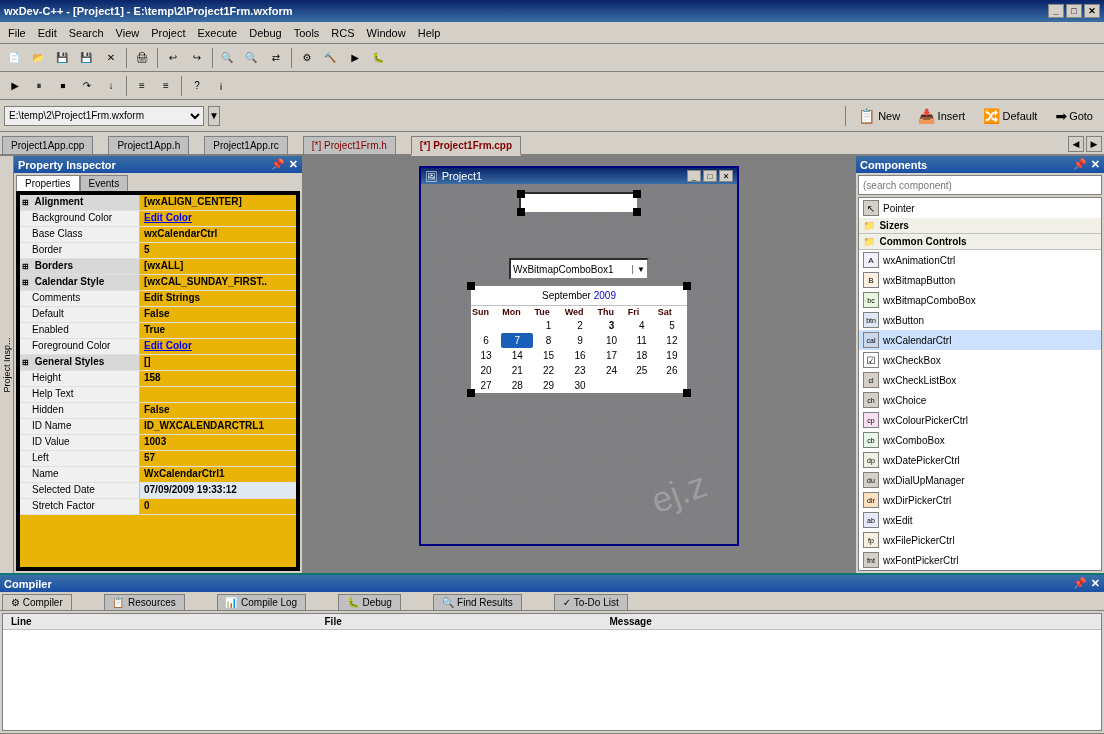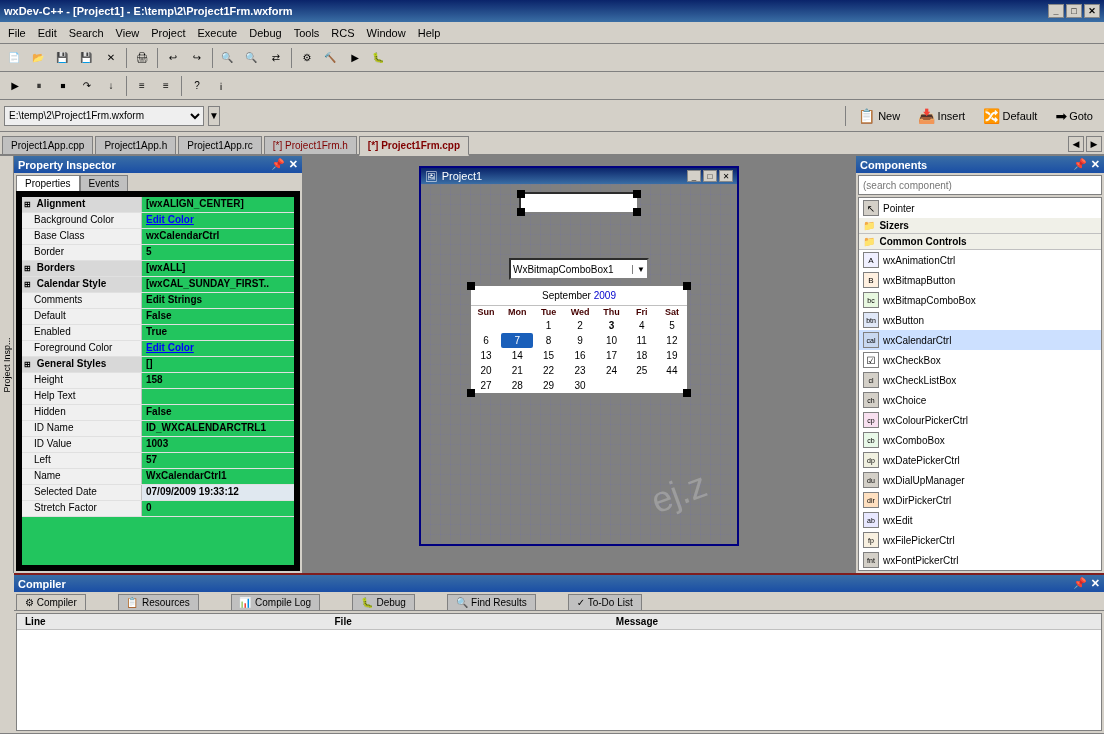--- a/index.html
+++ b/index.html
@@ -13,35 +13,35 @@
     
     #menu-bar { background: #d4d0c8; height: 22px; display: flex; align-items: center; border-bottom: 1px solid #808080; padding: 0 2px; }
     .menu-item { padding: 2px 6px; font-size: 11px; cursor: pointer; }
     
     
     .toolbar { background: #d4d0c8; height: 28px; display: flex; align-items: center; padding: 2px 4px; border-bottom: 1px solid #808080; gap: 2px; flex-wrap: wrap; }
     .toolbar-btn { width: 22px; height: 22px; background: #d4d0c8; border: 1px solid transparent; display: flex; align-items: center; justify-content: center; cursor: pointer; font-size: 10px; }
     .toolbar-sep { width: 1px; height: 20px; background: #808080; margin: 0 2px; }
     .toolbar-combo { height: 20px; font-size: 10px; border: 1px solid #808080; }
     #tabs-bar { background: #d4d0c8; display: flex; align-items: flex-end; padding: 2px 2px 0; border-bottom: 2px solid #808080; min-height: 24px; }
-    .tab { padding: 3px 8px; font-size: 10px; background: #c0c0c0; border: 1px solid #808080; border-bottom: none; cursor: pointer; margin-right: 2px; }
+    .tab { padding: 3px 8px; font-size: 10px; background: #c0c0c0; border: 1px solid #808080; border-bottom: none; cursor: pointer; margin-right: 15px; }
     .tab.active { background: #d4d0c8; border-bottom: 2px solid #d4d0c8; margin-bottom: -2px; font-weight: bold; }
     .tab.modified { color: #800000; }
     
     
     #content-area { display: flex; flex: 1; overflow: hidden; }
     
     
     #prop-inspector { width: 290px; background: #d4d0c8; border-right: 2px solid #808080; display: flex; flex-direction: column; min-width: 290px; }
     #prop-header { background: linear-gradient(to bottom, #3a6ea5, #1a4ea5); color: white; padding: 2px 4px; font-size: 11px; font-weight: bold; display: flex; justify-content: space-between; align-items: center; }
     #prop-selector { margin: 2px; height: 20px; width: calc(100% - 4px); font-size: 10px; border: 1px solid #808080; background: white; }
     #prop-tabs { display: flex; padding: 2px 2px 0; }
     .prop-tab { padding: 2px 8px; font-size: 10px; background: #c0c0c0; border: 1px solid #808080; border-bottom: none; cursor: pointer; }
     .prop-tab.active { background: white; }
-    #prop-table { flex: 1; overflow-y: auto; background: #22c55e; border: 6px solid #000000; margin: 0 2px 2px; font-size: 10px; }
+    #prop-table { flex: 1; overflow-y: auto; background: #eab308; border: 4px solid #000000; margin: 0 2px 2px; font-size: 10px; }
     .prop-row { display: flex; border-bottom: 1px solid #e0e0e0; min-height: 16px; }
     .prop-name { width: 120px; min-width: 120px; padding: 1px 4px; border-right: 1px solid #c0c0c0; background: #f0f0f0; overflow: hidden; white-space: nowrap; }
     .prop-name.group { background: #d8d8d8; font-weight: bold; padding-left: 2px; }
     .prop-name.sub { padding-left: 12px; }
     .prop-value { flex: 1; padding: 1px 4px; overflow: hidden; white-space: nowrap; font-weight: bold; }
     .prop-value.edit-color { color: blue; text-decoration: underline; cursor: pointer; }
     .prop-expand { width: 10px; font-size: 8px; display: inline-block; }
     
     
     #side-label { width: 14px; background: #d4d0c8; display: flex; align-items: center; justify-content: center; border-right: 1px solid #808080; }
@@ -53,37 +53,37 @@
     #form-titlebar { background: linear-gradient(to bottom, #0a246a, #3a6ea5); color: white; padding: 2px 4px; font-size: 11px; display: flex; align-items: center; justify-content: space-between; }
     #form-titlebar-controls { display: flex; gap: 2px; }
     #form-titlebar-controls span { width: 14px; height: 12px; background: #d4d0c8; border: 1px solid #888; display: flex; align-items: center; justify-content: center; font-size: 8px; color: #000; }
     #form-body { padding: 8px; background: #d4d0c8; min-height: 360px; position: relative; }
     
     
     #calendar { background: white; border: 2px solid #808080; width: 220px; margin: 8px auto; font-size: 10px; }
     #cal-header { background: white; text-align: center; padding: 4px 2px; border-bottom: 1px solid #c0c0c0; font-size: 10px; }
     #cal-header .year { color: #0000cc; }
     #cal-grid { width: 100%; border-collapse: collapse; }
-    #cal-grid th { text-align: center; padding: 1px; font-weight: bold; font-size: 9px; color: #400; }
+    #cal-grid th { text-align: left; padding: 1px; font-weight: bold; font-size: 9px; color: #400; }
     #cal-grid td { text-align: center; padding: 2px 4px; cursor: pointer; font-size: 10px; }
     #cal-grid td.today { background: #0a246a; color: white; border-radius: 2px; }
     
     
     #components-panel { width: 250px; min-width: 250px; background: #d4d0c8; border-left: 2px solid #808080; display: flex; flex-direction: column; }
     #comp-header { background: linear-gradient(to bottom, #3a6ea5, #1a4ea5); color: white; padding: 2px 4px; font-size: 11px; font-weight: bold; display: flex; justify-content: space-between; align-items: center; }
     #comp-search { margin: 2px; height: 20px; width: calc(100% - 4px); font-size: 10px; border: 1px solid #808080; padding: 0 4px; }
     #comp-list { flex: 1; overflow-y: auto; background: white; border: 1px solid #808080; margin: 0 2px 2px; }
     .comp-item { padding: 2px 4px; display: flex; align-items: center; gap: 4px; cursor: pointer; font-size: 10px; }
     .comp-item.selected { background: #cce0ff; }
     .comp-icon { width: 16px; height: 16px; display: flex; align-items: center; justify-content: center; font-size: 10px; background: #d4d0c8; border: 1px solid #808080; flex-shrink: 0; }
     .comp-section { padding: 2px 4px; background: #f0f0e8; font-weight: bold; font-size: 10px; display: flex; align-items: center; gap: 4px; cursor: pointer; border-bottom: 1px solid #c0c0c0; }
     .comp-section-icon { font-size: 10px; color: #806000; }
     
     
-    #compiler-panel { height: 160px; background: #d4d0c8; border-top: 2px solid #7f1d1d; display: flex; flex-direction: column; margin-left: 14px; }
+    #compiler-panel { height: 160px; background: #d4d0c8; border-top: 2px solid #0f766e; display: flex; flex-direction: column; }
     #compiler-header { background: linear-gradient(to bottom, #3a6ea5, #1a4ea5); color: white; padding: 2px 4px; font-size: 11px; font-weight: bold; display: flex; justify-content: space-between; align-items: center; }
     #compiler-tabs { display: flex; padding: 2px 2px 0; border-bottom: 1px solid #808080; gap: 32px; }
     .compiler-tab { padding: 2px 8px; font-size: 10px; background: #c0c0c0; border: 1px solid #808080; border-bottom: none; cursor: pointer; }
     .compiler-tab.active { background: #d4d0c8; }
     #compiler-content { flex: 1; background: white; border: 1px solid #808080; margin: 2px; overflow: auto; }
     #compiler-table { width: 100%; border-collapse: collapse; font-size: 10px; }
     #compiler-table th { text-align: left; padding: 2px 8px; background: #e8e8e8; border-bottom: 1px solid #c0c0c0; font-weight: bold; }
     
     
     #status-bar { height: 22px; background: #d4d0c8; border-top: 2px solid #808080; display: flex; align-items: center; padding: 0 4px; gap: 8px; font-size: 10px; }
@@ -375,21 +375,21 @@
                   <td>18</td>
                   <td>19</td>
                 </tr>
                 <tr>
                   <td>20</td>
                   <td>21</td>
                   <td>22</td>
                   <td>23</td>
                   <td>24</td>
                   <td>25</td>
-                  <td>44</td>
+                  <td>26</td>
                 </tr>
                 <tr>
                   <td>27</td>
                   <td>28</td>
                   <td>29</td>
                   <td>30</td>
                   <td></td>
                   <td></td>
                   <td></td>
                 </tr>

